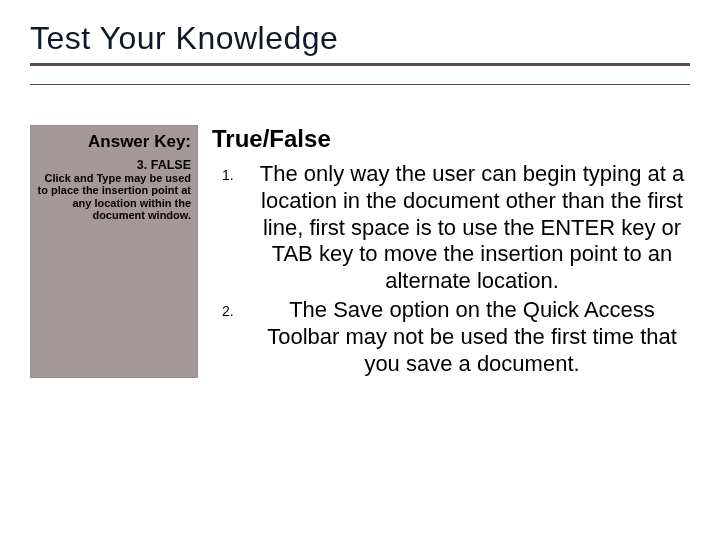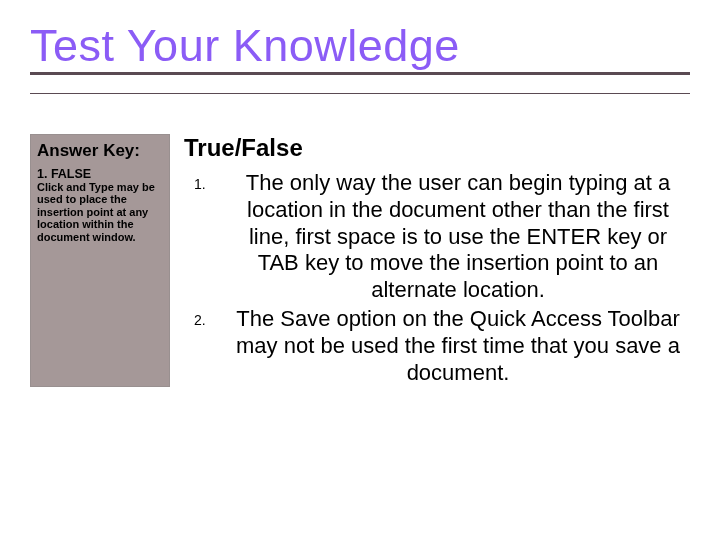--- a/index.html
+++ b/index.html
@@ -9,23 +9,24 @@
     background: #ffffff;
     font-family: Arial, Helvetica, sans-serif;
     color: #000;
     overflow: hidden;
     position: relative;
   }
   .slide {
     padding: 20px 30px 10px 30px;
   }
   .title {
-    font-size: 45px;
-    color: #8b5cf6;
+    font-size: 32px;
+    color: #0f172a;
     font-weight: 400;
+    margin-bottom: 6px;
     letter-spacing: 0.5px;
   }
   .rule-block {
     margin-bottom: 40px;
   }
   .rule-top {
     height: 3px;
     background: #5a4a52;
     width: 100%;
   }
@@ -33,25 +34,26 @@
     height: 1px;
     background: #5a4a52;
     width: 100%;
     margin-top: 18px;
   }
   .content {
     display: flex;
     gap: 14px;
   }
   .sidebar {
-    width: 140px;
+    width: 168px;
     flex-shrink: 0;
     background: #a59898;
     padding: 6px 6px 10px 6px;
     border: 1px solid #999090;
+    text-align: right;
   }
   .sidebar-title {
     font-size: 17px;
     font-weight: bold;
     color: #000;
     line-height: 1.15;
     margin-bottom: 6px;
   }
   .ans-item {
     font-size: 12.5px;
@@ -102,21 +104,21 @@
   <div class="rule-block">
     <div class="rule-top"></div>
     <div class="rule-bottom"></div>
   </div>
 
   <div class="content">
 
     <aside class="sidebar">
       <div class="sidebar-title">Answer Key:</div>
 
-      <div class="ans-item">1. FALSE</div>
+      <div class="ans-item">3. FALSE</div>
       <div class="ans-expl">Click and Type may be used to place the insertion point at any location within the document window.</div>
 
     </aside>
 
     <main class="main">
       <div class="tf-title">True/False</div>
       <ol class="qlist">
         <li class="qitem">
           <span class="qnum">1.</span>
           <span class="qtext">The only way the user can begin typing at a location in the document other than the first line, first space is to use the ENTER key or TAB key to move the insertion point to an alternate location.</span>

